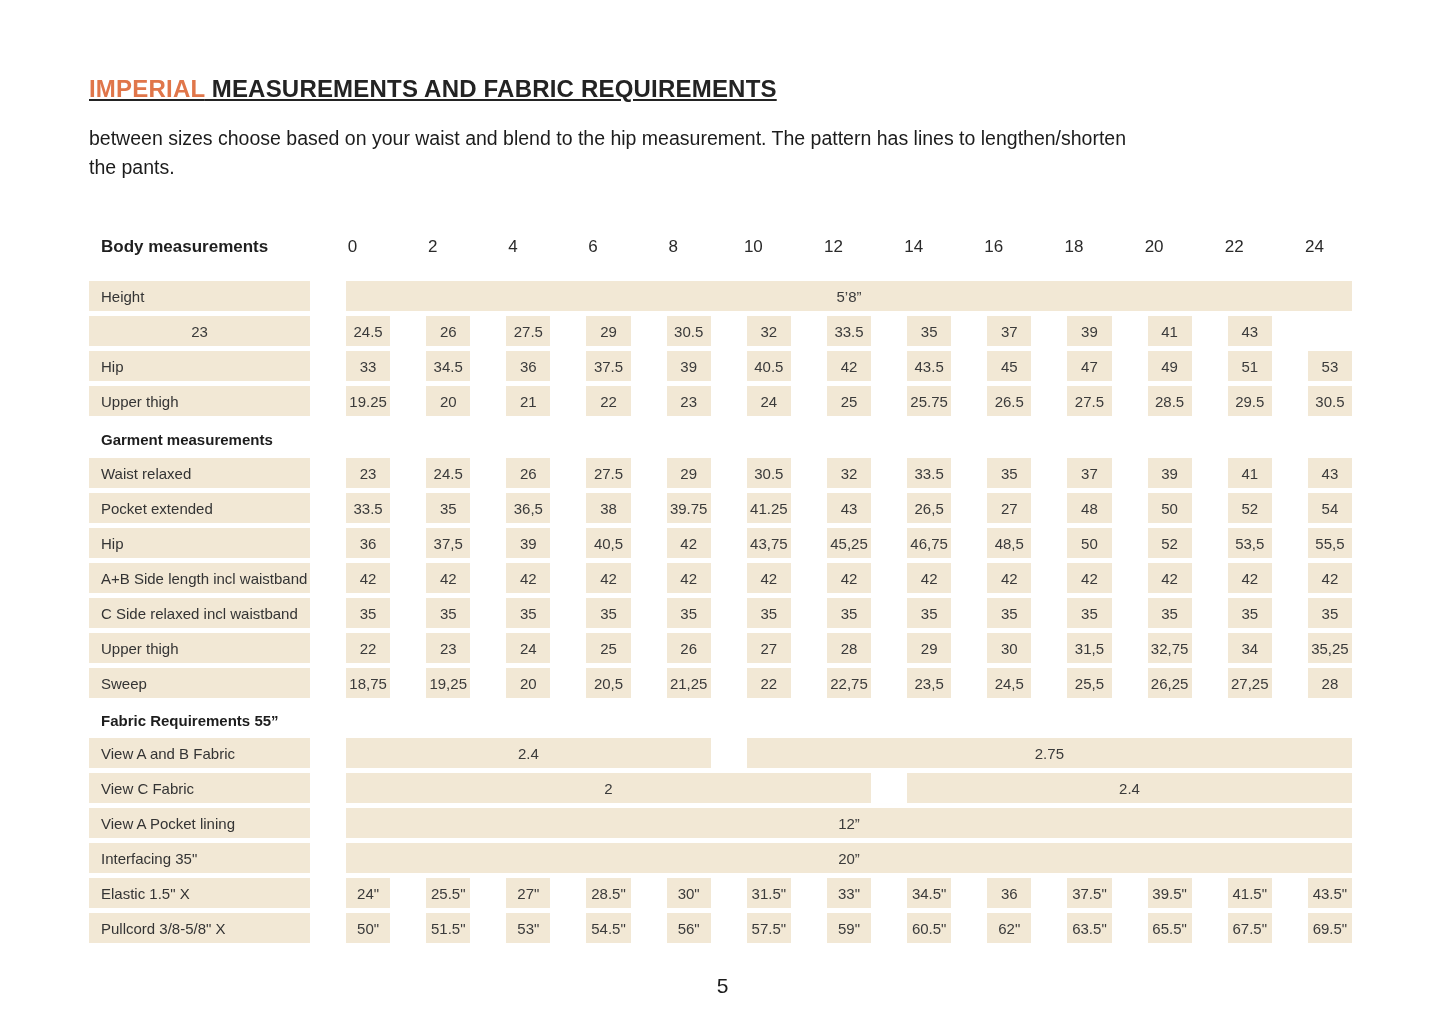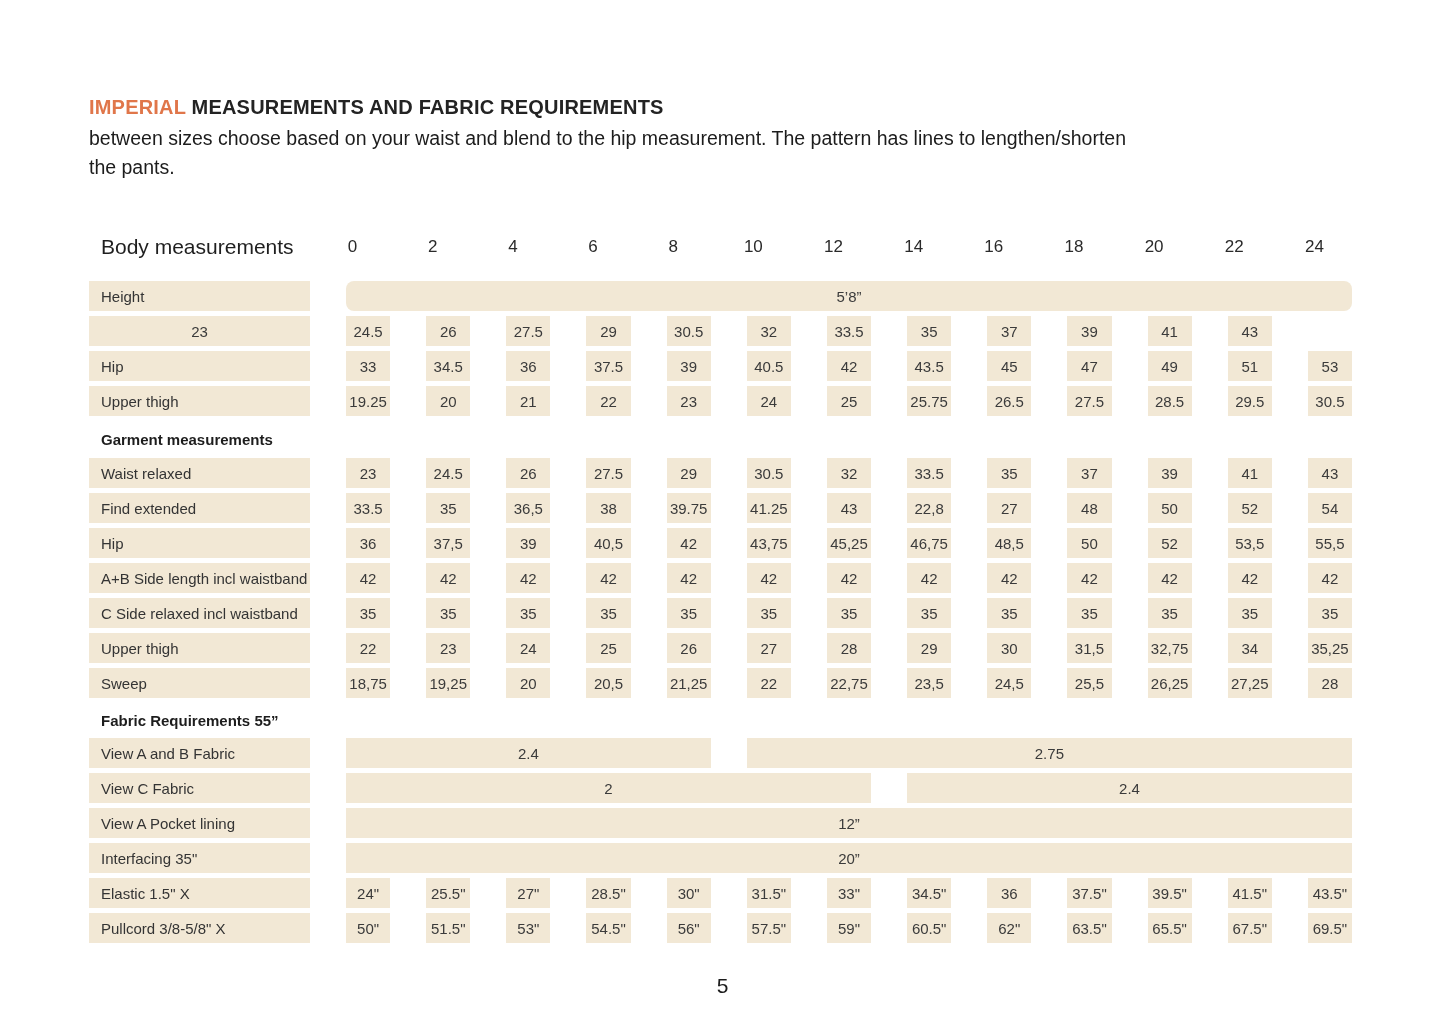--- a/index.html
+++ b/index.html
@@ -6,32 +6,32 @@
     --accent:#e0764a;
     --cell-bg:#f2e8d5;
     --cell-text:#3b3b3b;
     --dark:#232323;
   }
   *{margin:0;padding:0;box-sizing:border-box;}
   html,body{width:1445px;height:1030px;background:#ffffff;
     font-family:"Liberation Sans", sans-serif;}
   .page{position:relative;width:1445px;height:1030px;overflow:hidden;background:#fff;}
 
-  .title{position:absolute;left:89px;top:96px;font-size:20px;font-weight:700;
-    color:var(--dark);letter-spacing:.2px;}
+  .title{position:absolute;left:89px;top:75px;font-size:24px;font-weight:700;
+    color:var(--dark);letter-spacing:.2px;text-decoration:underline;}
   .title .hl{color:var(--accent);}
 
   .intro{position:absolute;left:89px;top:124px;width:1280px;font-size:19.5px;
     line-height:29px;color:#1c1c1c;}
 
   .table{position:absolute;left:89px;top:233px;width:1263px;}
   .grid-row{display:grid;grid-template-columns:221px repeat(13,1fr);column-gap:5px;
     width:1263px;}
   .hdr-row{height:27px;margin-bottom:21px;align-items:center;}
-  .hdr-label{font-size:21px;font-weight:400;color:#1f1f1f;padding-left:12px;}
+  .hdr-label{font-size:17px;font-weight:700;color:#1f1f1f;padding-left:12px;}
   .hdr-size{font-size:17px;font-weight:500;color:#2a2a2a;text-align:center;align-self:center;}
 
   .data-row{height:30px;margin-bottom:5px;gap:36px;}
   .row-label{background:var(--cell-bg);display:flex;align-items:center;
     padding-left:12px;font-size:15px;color:#343434;}
   .cell{background:var(--cell-bg);display:flex;align-items:center;justify-content:center;
     font-size:15px;color:var(--cell-text);}
 
   .section-row{height:37px;display:flex;align-items:center;}
   .section-row.s2{height:35px;}
@@ -68,21 +68,21 @@
         <div class="hdr-size">14</div>
         <div class="hdr-size">16</div>
         <div class="hdr-size">18</div>
         <div class="hdr-size">20</div>
         <div class="hdr-size">22</div>
         <div class="hdr-size">24</div>
       </div>
     <div id="table-body">
         <div class="grid-row data-row">
           <div class="row-label">Height</div>
-          <div class="cell" style="grid-column: span 13; border-radius: 8px;">5’8”</div>
+          <div class="cell" style="grid-column: span 13;">5’8”</div>
         </div>
         <div class="grid-row data-row">
           <div class="cell">23</div>
           <div class="cell">24.5</div>
           <div class="cell">26</div>
           <div class="cell">27.5</div>
           <div class="cell">29</div>
           <div class="cell">30.5</div>
           <div class="cell">32</div>
           <div class="cell">33.5</div>
@@ -137,29 +137,29 @@
           <div class="cell">30.5</div>
           <div class="cell">32</div>
           <div class="cell">33.5</div>
           <div class="cell">35</div>
           <div class="cell">37</div>
           <div class="cell">39</div>
           <div class="cell">41</div>
           <div class="cell">43</div>
         </div>
         <div class="grid-row data-row">
-          <div class="row-label">Find extended</div>
+          <div class="row-label">Pocket extended</div>
           <div class="cell">33.5</div>
           <div class="cell">35</div>
           <div class="cell">36,5</div>
           <div class="cell">38</div>
           <div class="cell">39.75</div>
           <div class="cell">41.25</div>
           <div class="cell">43</div>
-          <div class="cell">22,8</div>
+          <div class="cell">26,5</div>
           <div class="cell">27</div>
           <div class="cell">48</div>
           <div class="cell">50</div>
           <div class="cell">52</div>
           <div class="cell">54</div>
         </div>
         <div class="grid-row data-row">
           <div class="row-label">Hip</div>
           <div class="cell">36</div>
           <div class="cell">37,5</div>

